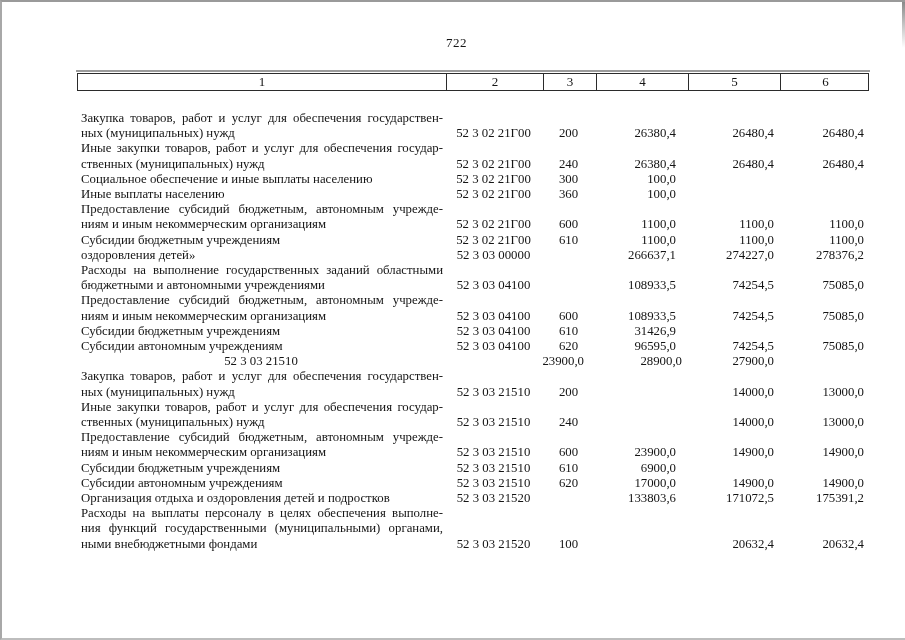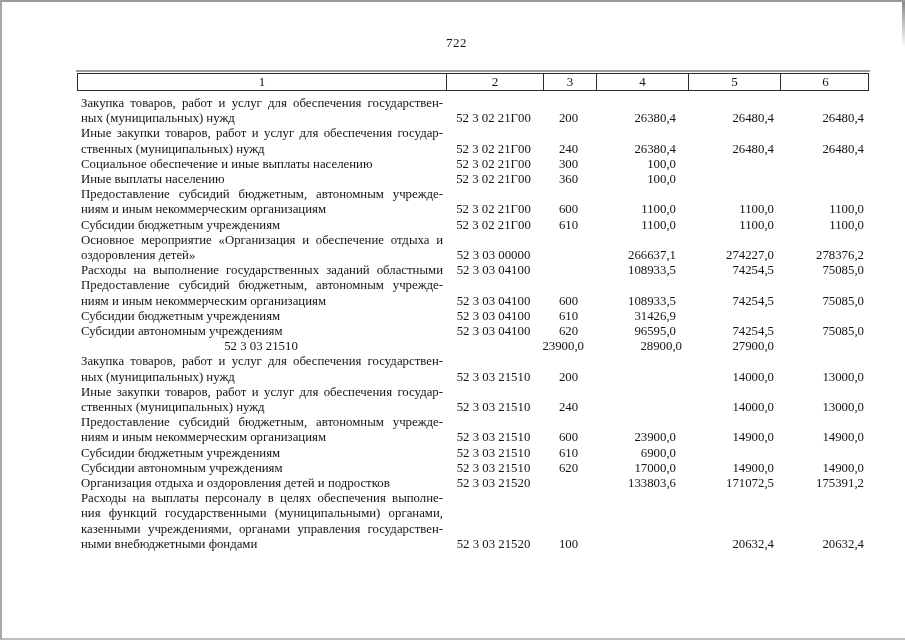--- a/index.html
+++ b/index.html
@@ -57,21 +57,21 @@
   .hcell {
     display: flex;
     align-items: center;
     justify-content: center;
     font-size: 13px;
     line-height: 1;
     border-left: 1.4px solid #2b2b2b;
     padding-bottom: 1px;
   }
   .hcell:first-child { border-left: none; }
-  .tbody { margin-top: 5px; }
+  .tbody { margin-top: 20px; }
   .row {
     display: grid;
     grid-template-columns: 368px 97px 53px 92px 92px 90px;
     font-size: 12.8px;
     line-height: 15.2px;
   }
   .c { display: flex; align-items: flex-end; white-space: nowrap; }
   .c1 {
     display: block;
     padding: 0 2px 0 4px;
@@ -161,32 +161,32 @@
             <div class="ln">Субсидии бюджетным учреждениям</div>
           </div>
           <div class="c c2">52 3 02 21Г00</div>
           <div class="c c3">610</div>
           <div class="c c4">1100,0</div>
           <div class="c c5">1100,0</div>
           <div class="c c6">1100,0</div>
         </div>
         <div class="row">
           <div class="c c1">
-            <div class="ln j">Основное мероприятие «Организация и обеспечение отдыха и</div>
             <div class="ln">оздоровления детей»</div>
           </div>
           <div class="c c2">52 3 03 00000</div>
           <div class="c c3"></div>
           <div class="c c4">266637,1</div>
           <div class="c c5">274227,0</div>
           <div class="c c6">278376,2</div>
         </div>
         <div class="row">
           <div class="c c1">
             <div class="ln j">Расходы на выполнение государственных заданий областными</div>
+            <div class="ln">бюджетными и автономными учреждениями</div>
           </div>
           <div class="c c2">52 3 03 04100</div>
           <div class="c c3"></div>
           <div class="c c4">108933,5</div>
           <div class="c c5">74254,5</div>
           <div class="c c6">75085,0</div>
         </div>
         <div class="row">
           <div class="c c1">
             <div class="ln j">Предоставление субсидий бюджетным, автономным учрежде-</div>
@@ -285,21 +285,20 @@
           <div class="c c2">52 3 03 21520</div>
           <div class="c c3"></div>
           <div class="c c4">133803,6</div>
           <div class="c c5">171072,5</div>
           <div class="c c6">175391,2</div>
         </div>
         <div class="row">
           <div class="c c1">
             <div class="ln j">Расходы на выплаты персоналу в целях обеспечения выполне-</div>
             <div class="ln j">ния функций государственными (муниципальными) органами,</div>
-            <div class="ln j">казенными учреждениями, органами управления государствен-</div>
             <div class="ln">ными внебюджетными фондами</div>
           </div>
           <div class="c c2">52 3 03 21520</div>
           <div class="c c3">100</div>
           <div class="c c4"></div>
           <div class="c c5">20632,4</div>
           <div class="c c6">20632,4</div>
         </div>
       </div>
   </div>

